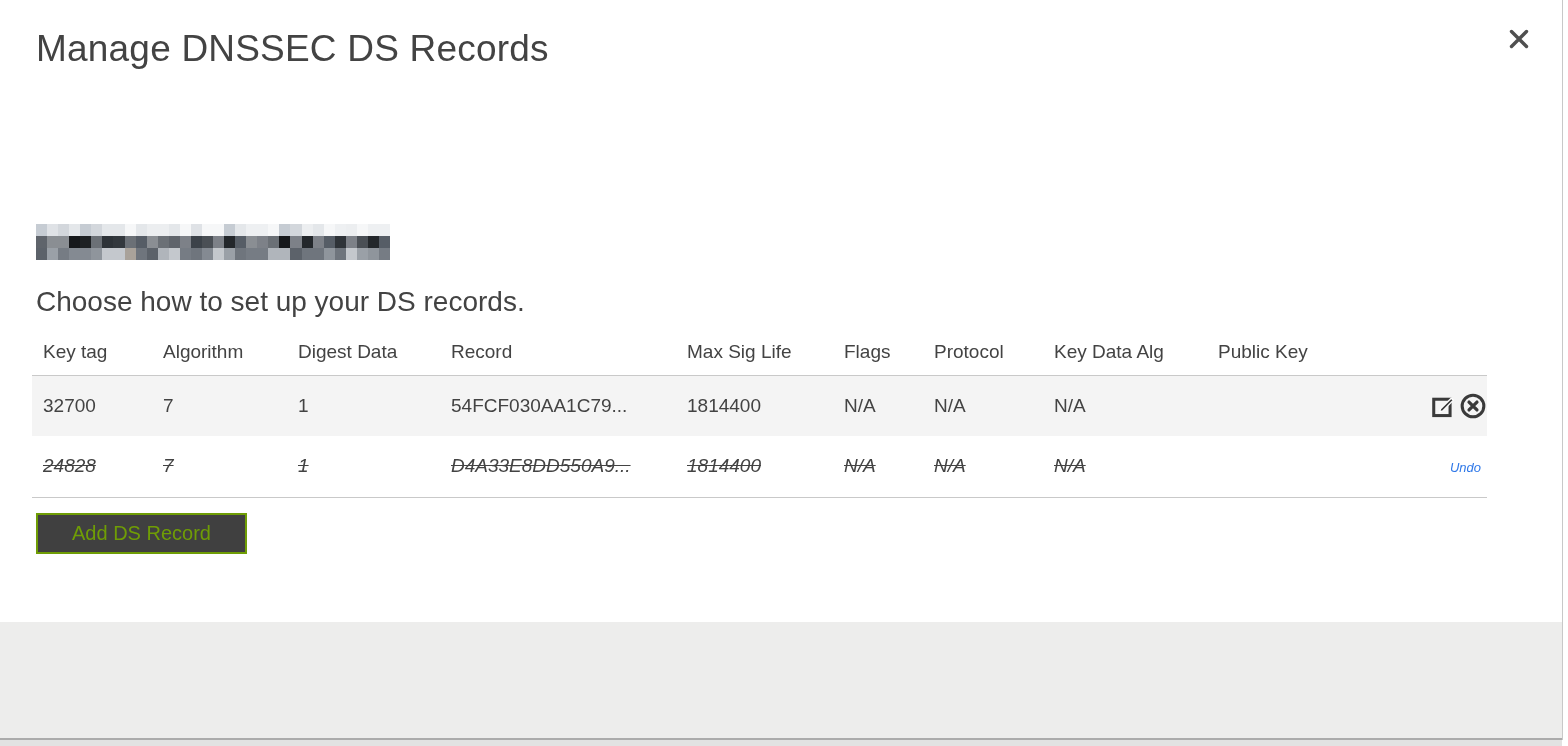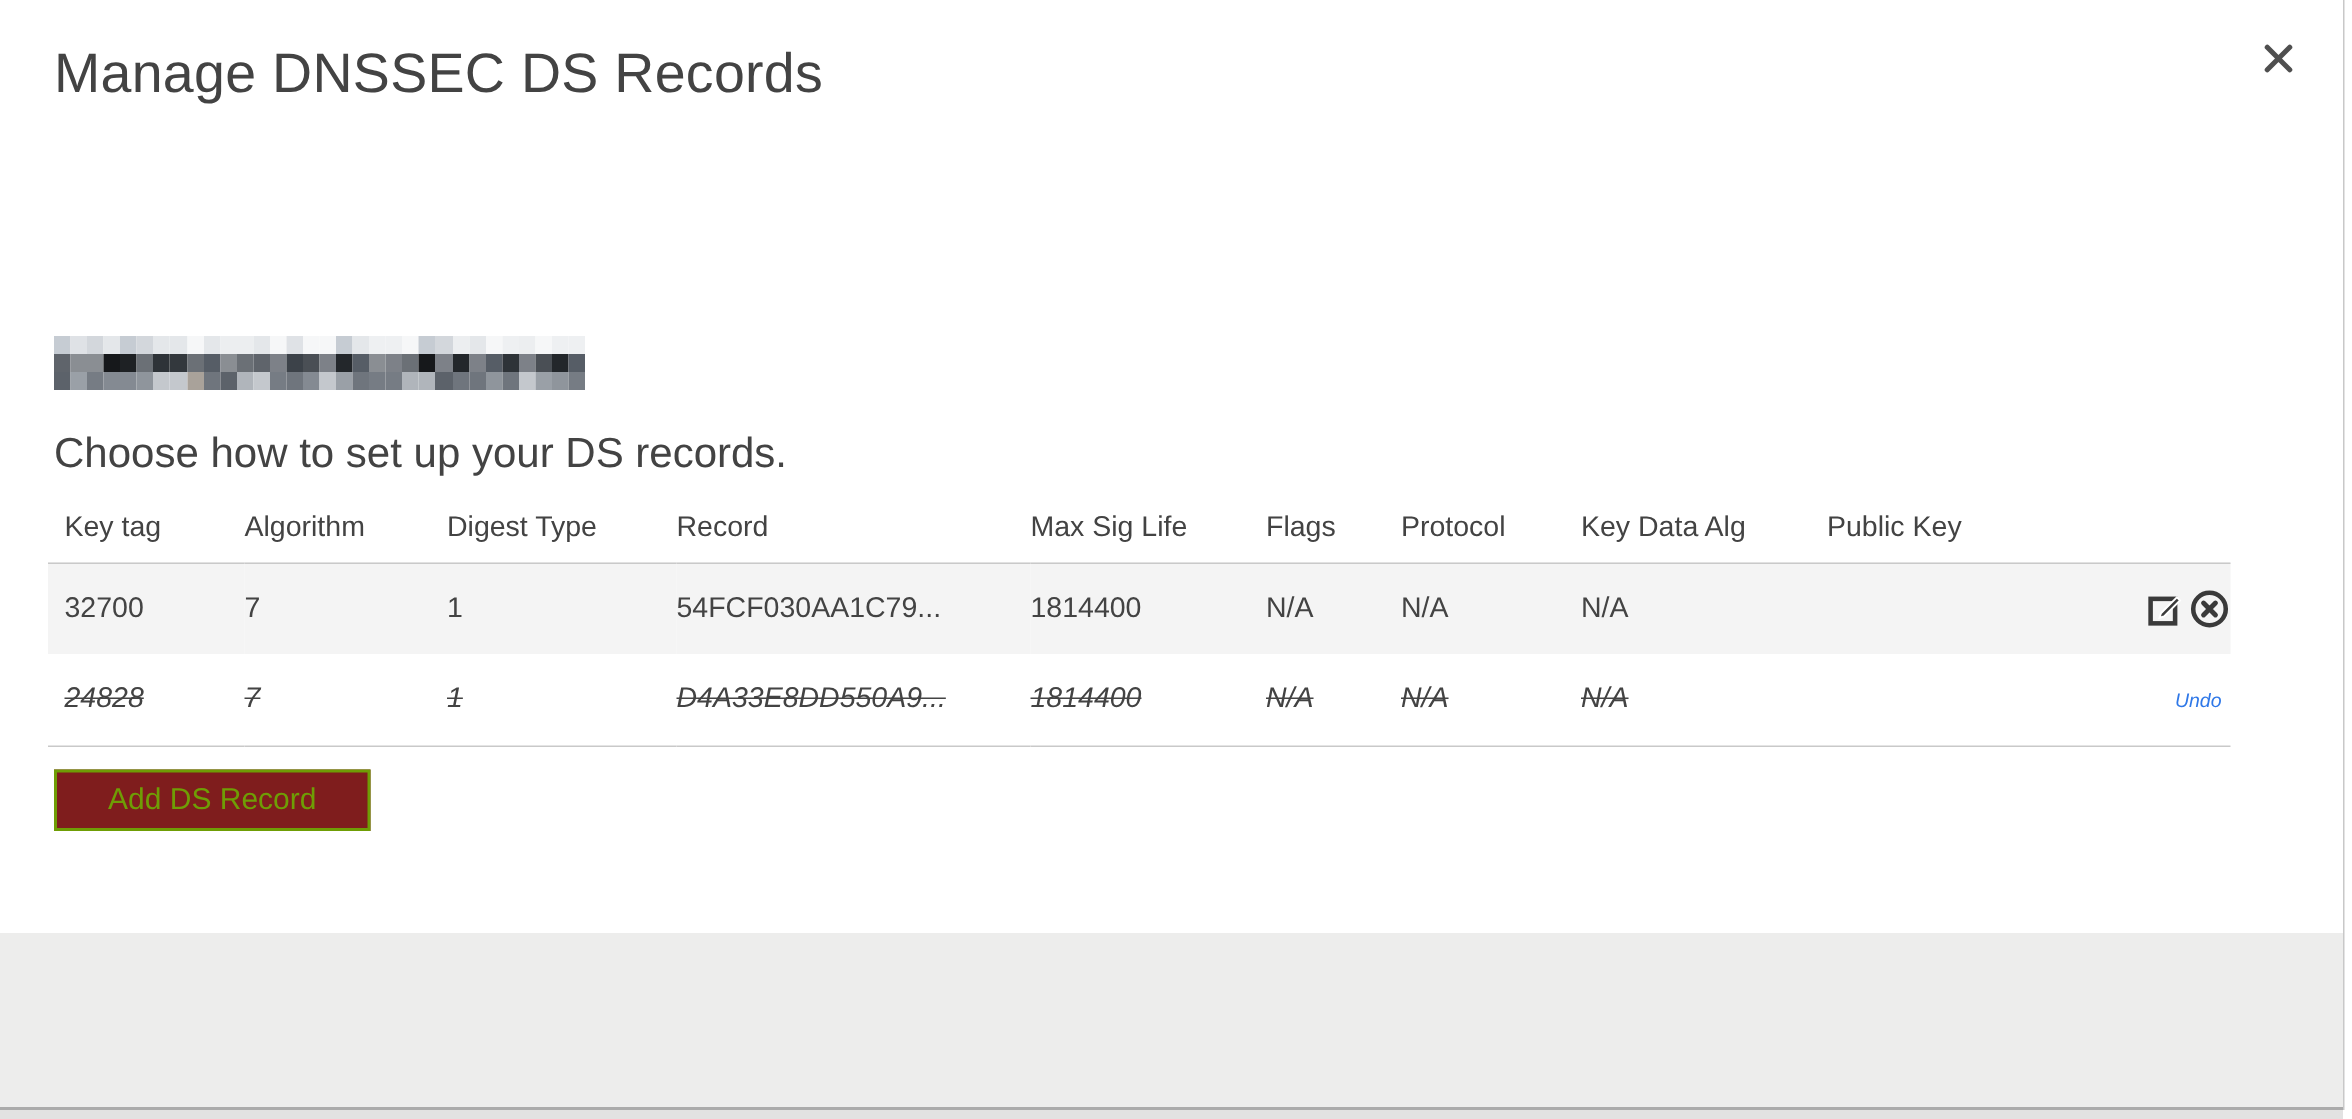--- a/index.html
+++ b/index.html
@@ -30,21 +30,21 @@
   table.ds th:first-child, table.ds td:first-child{padding-left:11px;}
   tbody tr:first-child{border-top:1px solid var(--line);}
   tbody tr:last-child{border-bottom:1px solid var(--line);font-style:italic;}
   tbody tr.alt{background:var(--row_bg);}
   tr.deleted .cellval{text-decoration:line-through;}
   td.actions{text-align:right;padding-right:10px;white-space:nowrap;}
   .icon-btn{background:none;border:none;cursor:pointer;padding:0;margin:0 0 0 1px;
             vertical-align:middle;line-height:0;}
   a.undo{color:var(--link);text-decoration:none;font-size:13px;cursor:pointer;padding-right:6px;}
 
-  .add-btn{position:absolute;left:36px;top:513px;width:211px;height:41px;background:#7f1d1d;
+  .add-btn{position:absolute;left:36px;top:513px;width:211px;height:41px;background:#404040;
            border:2px solid var(--green);color:var(--green);font-size:20px;cursor:pointer;
            font-family:inherit;}
 
   .footer{position:absolute;left:0;top:622px;width:1562px;height:116px;background:var(--footer_bg);}
 
   .bottom-line{position:absolute;left:0;top:738px;width:1562px;height:2px;background:#ababab;}
   .bottom-strip{position:absolute;left:0;top:740px;width:1562px;height:6px;background:#e2e2e2;}
   .right-edge{position:absolute;left:1562px;top:0;width:1px;height:740px;background:var(--edge);}
 </style>
 </head>
@@ -171,21 +171,21 @@
         <col style="width: 90px;">
         <col style="width: 120px;">
         <col style="width: 164px;">
         <col style="width: 158px;">
         <col style="width: 111px;">
       </colgroup>
     <thead>
         <tr id="thead-row">
           <th>Key tag</th>
           <th>Algorithm</th>
-          <th>Digest Type</th>
+          <th>Digest Data</th>
           <th>Record</th>
           <th>Max Sig Life</th>
           <th>Flags</th>
           <th>Protocol</th>
           <th>Key Data Alg</th>
           <th>Public Key</th>
         </tr>
       </thead>
     <tbody id="tbody">
         <tr class="alt">

